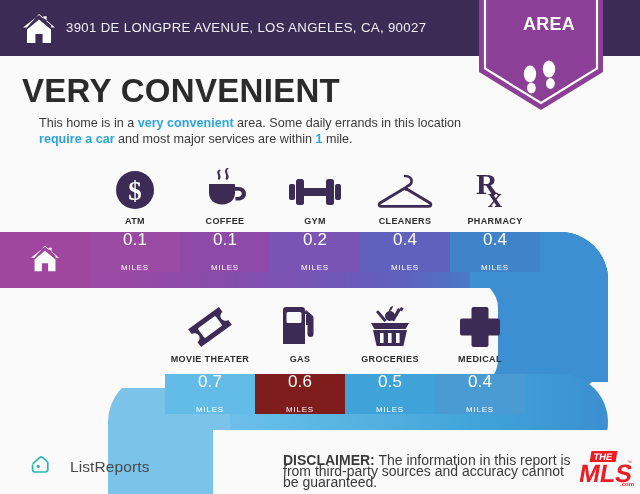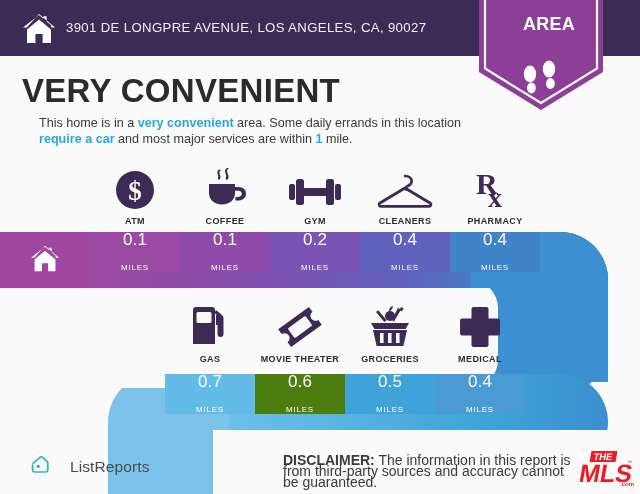--- a/index.html
+++ b/index.html
@@ -267,42 +267,42 @@
     <div class="dcell" style="background: rgb(64, 131, 201);">
       <span class="dval">0.4</span>
       <span class="dunit">MILES</span>
     </div>
   </div>
 
   <div class="icon-row" style="left:165px;top:306px;">
 
     <div class="icon-cell">
       <span class="icon-glyph">
+        <svg width="46" height="42" viewBox="0 0 46 42">
+          <g transform="rotate(-36 23 21)">
+            <path d="M4 10 h38 v6 a5 5 0 0 0 0 10 v6 H4 v-6 a5 5 0 0 0 0 -10 Z" fill="#3c2b55"></path>
+            <rect x="12" y="15" width="22" height="12" rx="1.5" fill="#fafafa"></rect>
+          </g>
+        </svg>
+      </span>
+      <span class="icon-label">MOVIE THEATER</span>
+    </div>
+
+    <div class="icon-cell">
+      <span class="icon-glyph">
         <svg width="40" height="42" viewBox="0 0 40 42">
           <g fill="#3c2b55">
             <path d="M3 4 a3 3 0 0 1 3 -3 h16 a3 3 0 0 1 3 3 v34 H3 Z"></path>
             <rect x="6.5" y="6" width="15" height="11" rx="1.5" fill="#fafafa"></rect>
             <path d="M26 9 h4.5 a3 3 0 0 1 3 3 v16 a3 3 0 0 1 -6 0 v-9 h-1.5 Z"></path>
             <path d="M26 4 l6 5 -2.5 2 -5 -4 Z"></path>
           </g>
         </svg>
       </span>
       <span class="icon-label">GAS</span>
-    </div>
-
-    <div class="icon-cell">
-      <span class="icon-glyph">
-        <svg width="46" height="42" viewBox="0 0 46 42">
-          <g transform="rotate(-36 23 21)">
-            <path d="M4 10 h38 v6 a5 5 0 0 0 0 10 v6 H4 v-6 a5 5 0 0 0 0 -10 Z" fill="#3c2b55"></path>
-            <rect x="12" y="15" width="22" height="12" rx="1.5" fill="#fafafa"></rect>
-          </g>
-        </svg>
-      </span>
-      <span class="icon-label">MOVIE THEATER</span>
     </div>
 
     <div class="icon-cell">
       <span class="icon-glyph">
         <svg width="46" height="42" viewBox="0 0 46 42">
           <g fill="#3c2b55">
             <circle cx="23" cy="10" r="5"></circle>
             <path d="M22 5 c0 -3 2 -4.5 4 -5 c-.5 2.5 -1.4 4 -3 5 Z"></path>
             <path d="M31 2 l3 1.5 -7 12 -2.4 -1.4 Z"></path>
             <path d="M34 1 l2.6 1.2 -1.6 3.2 -2.6 -1.4 Z"></path>
@@ -326,21 +326,21 @@
       </span>
       <span class="icon-label">MEDICAL</span>
     </div>
   </div>
 
   <div class="bar bar2">
     <div class="dcell" style="background: rgb(99, 188, 232); text-align: right;">
       <span class="dval">0.7</span>
       <span class="dunit">MILES</span>
     </div>
-    <div class="dcell" style="background: #4d7c0f;">
+    <div class="dcell" style="background: #7f1d1d;">
       <span class="dval">0.6</span>
       <span class="dunit">MILES</span>
     </div>
     <div class="dcell" style="background: rgb(63, 163, 217); justify-content: center;">
       <span class="dval">0.5</span>
       <span class="dunit">MILES</span>
     </div>
     <div class="dcell" style="background: rgb(74, 154, 212);">
       <span class="dval">0.4</span>
       <span class="dunit">MILES</span>

